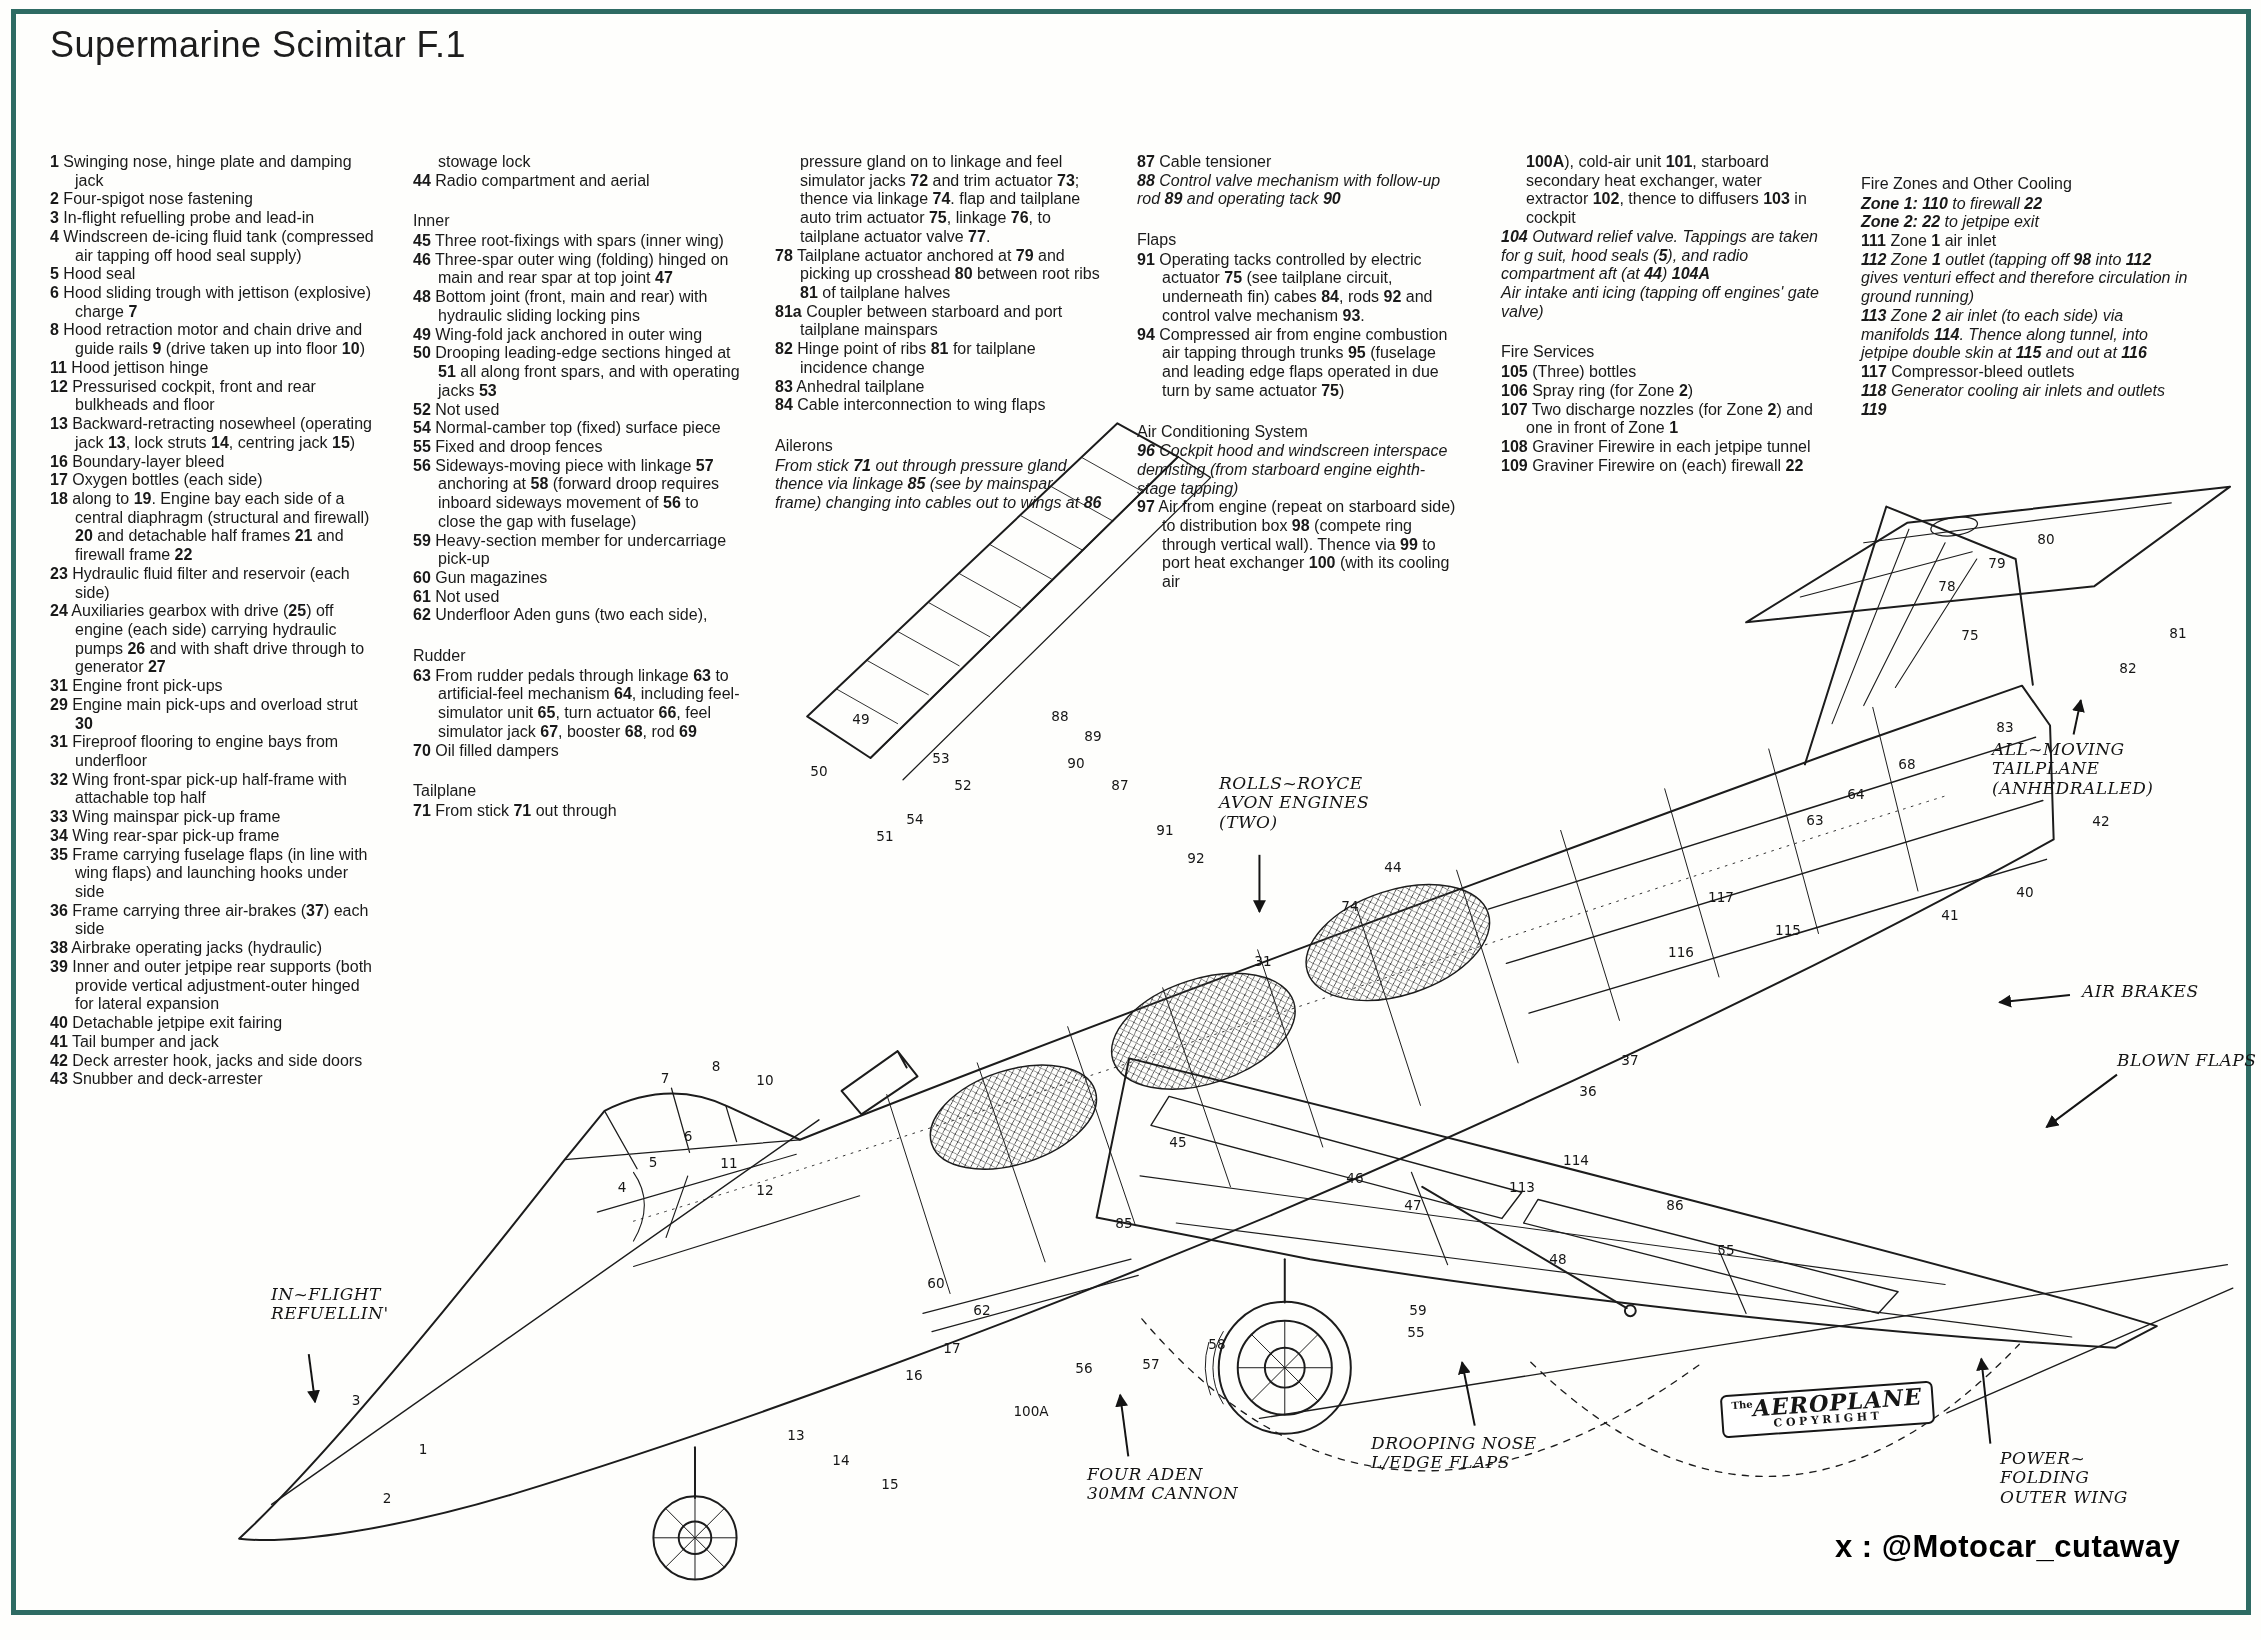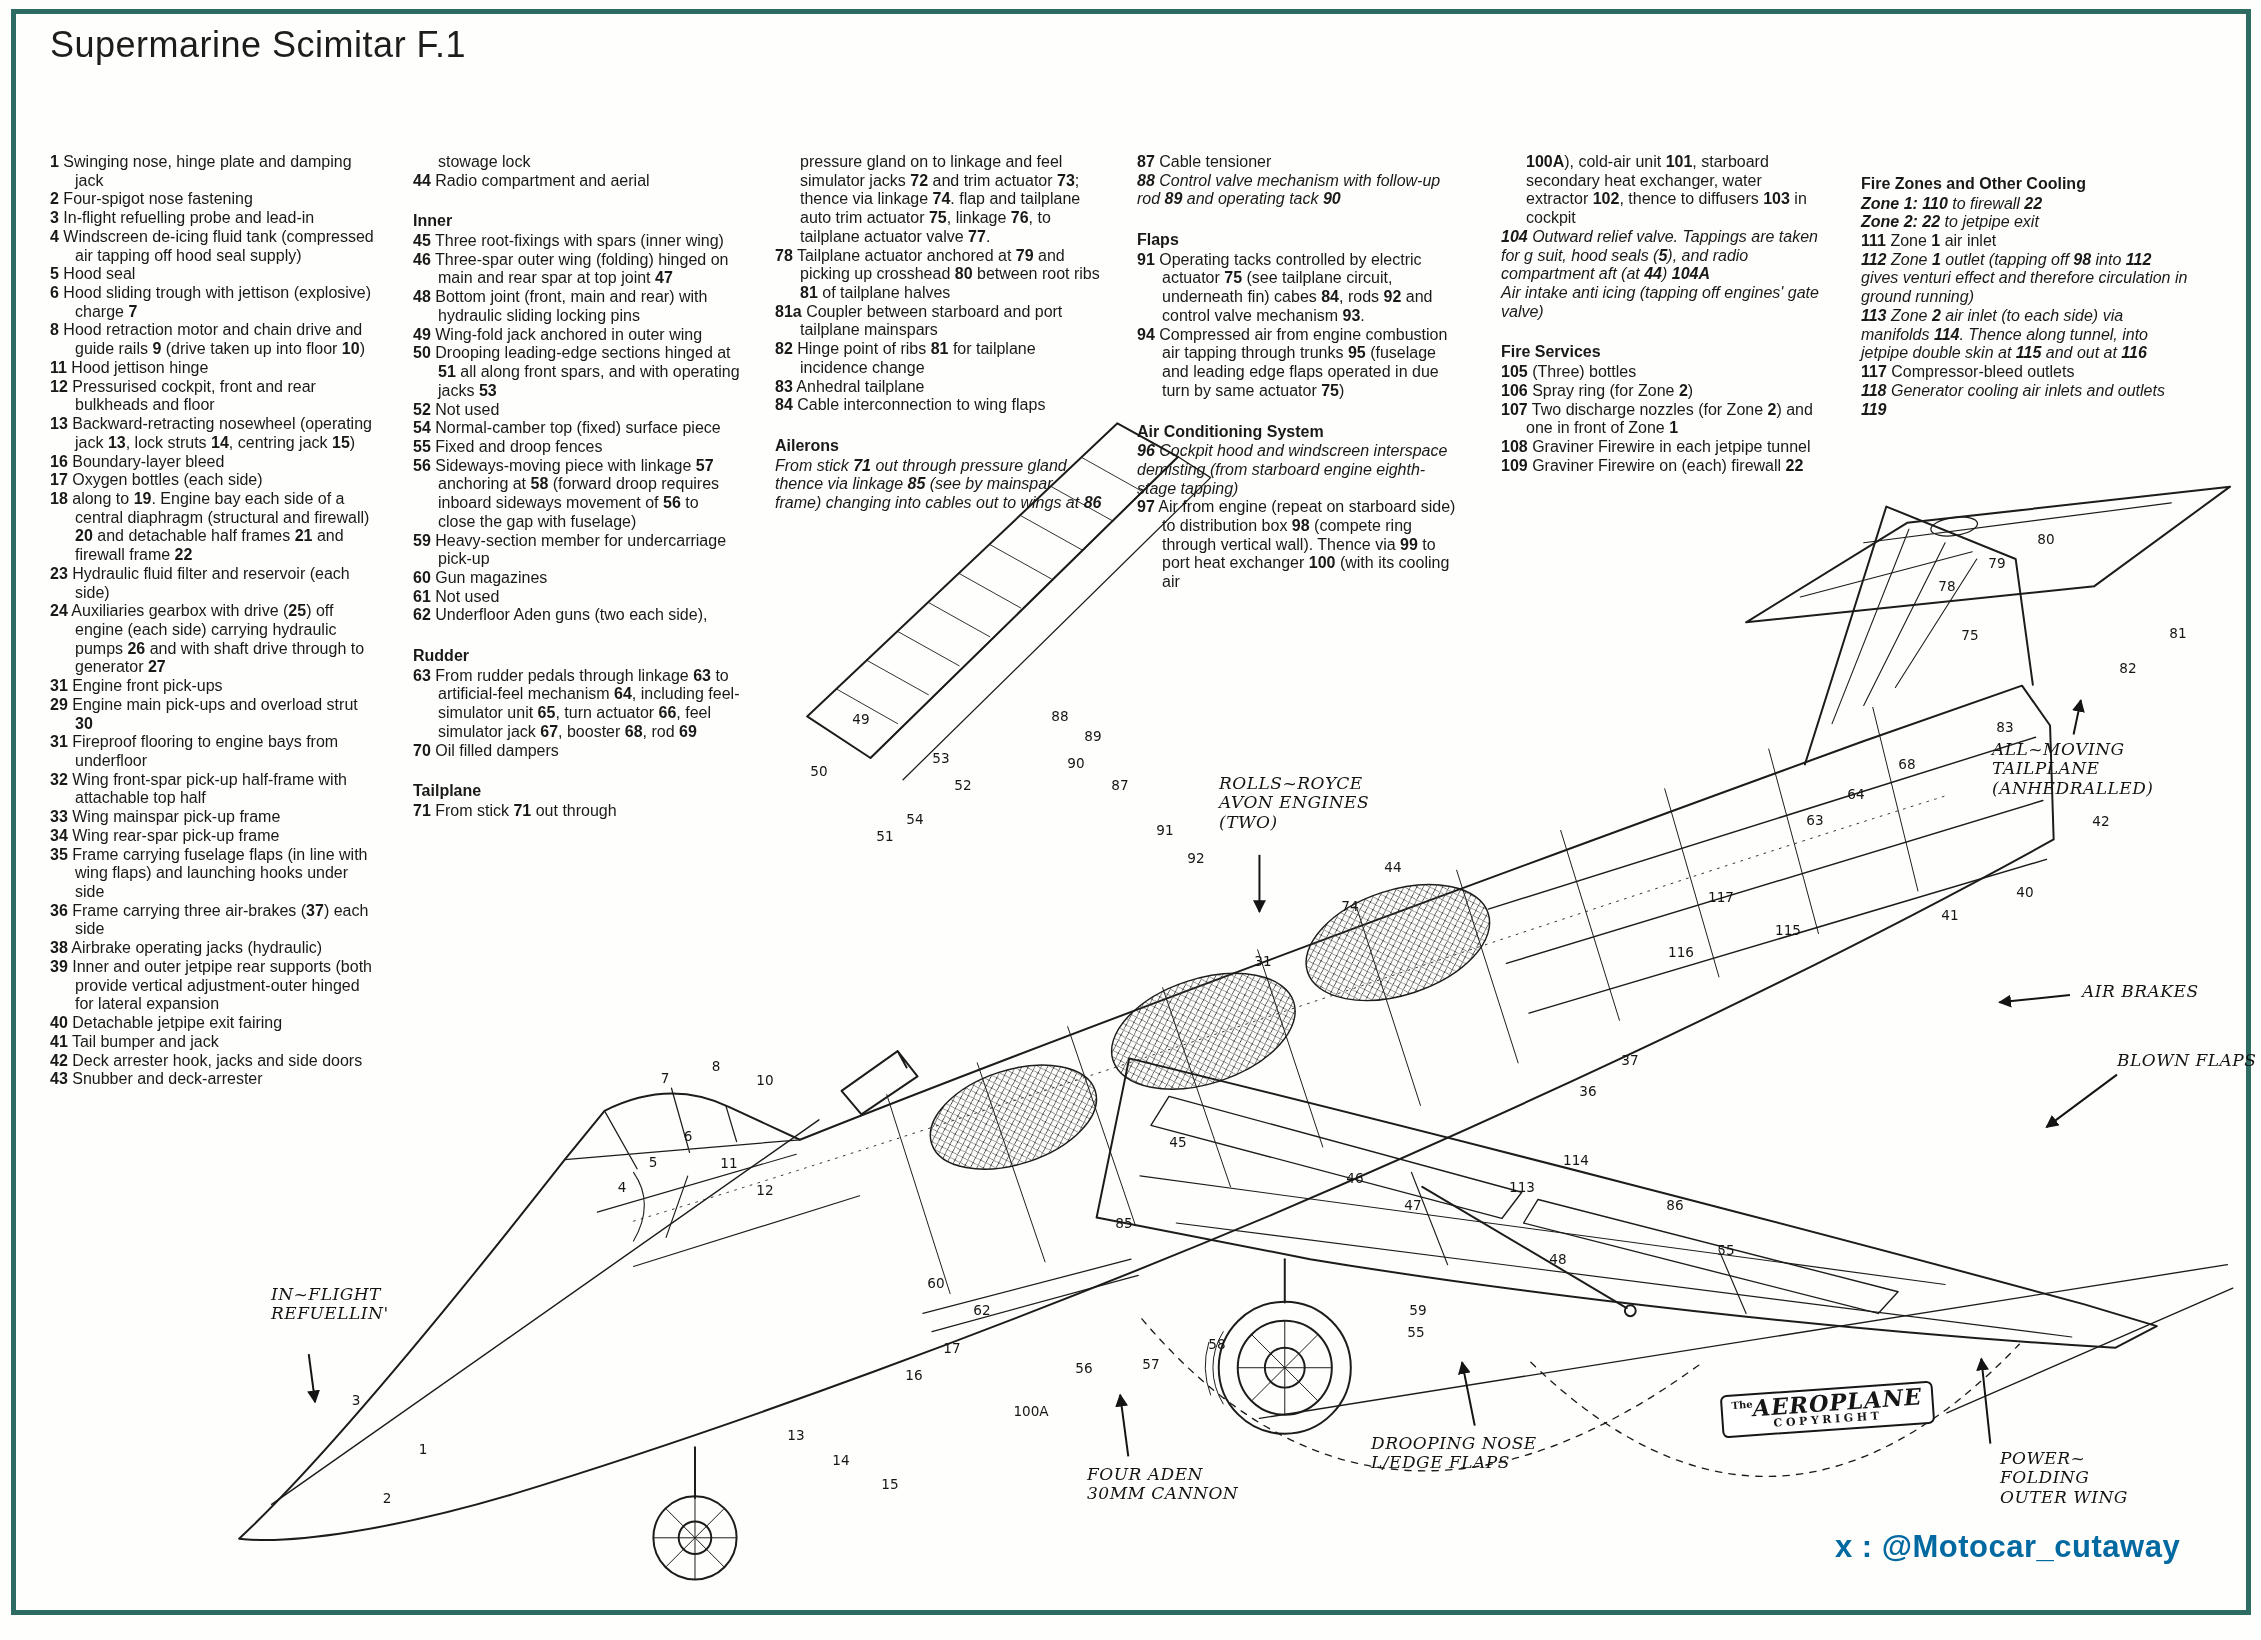--- a/index.html
+++ b/index.html
@@ -11,35 +11,35 @@
          letter-spacing:0.5px;color:#1d1d1d;font-family:"Liberation Sans",sans-serif;}
   
   #legend-columns{position:absolute;left:0;top:0;width:2262px;height:1640px;}
   .col{position:absolute;top:105px;width:327px;font-size:16px;line-height:1.17;margin-top:48px;}
   .col.c1{left:50px;}  .col.c2{left:413px;}  .col.c3{left:775px;}
   .col.c4{left:1137px;}.col.c5{left:1501px;}.col.c6{left:1861px;}
   .item{padding-left:25px;text-indent:-25px;margin:0;}
   .item.ind{text-indent:0;}
   .item.fl{padding-left:0;text-indent:0;font-style:italic;}
   .item b{font-weight:700;}
-  .head{font-weight:700;margin-top:22px;margin-bottom:0.9px;}
+  .head{font-weight:400;margin-top:22px;margin-bottom:0.9px;}
   
   #drawing{position:absolute;left:0;top:0;}
   #labels .hand{position:absolute;white-space:pre-line;font-family:"DejaVu Serif",serif;
       font-style:italic;font-weight:500;font-size:17px;line-height:1.14;letter-spacing:0.5px;color:#141414;}
   #callouts span{position:absolute;font-family:"DejaVu Sans",sans-serif;font-size:13.6px;
       transform:translate(-50%,-50%);color:#161616;}
   #stamp{position:absolute;left:1721px;top:1388px;transform:rotate(-4deg);
       border:2.7px solid #161616;border-radius:6.3px;padding:1.8px 9px 2.7px 9px;text-align:center;
       font-family:"DejaVu Serif",serif;color:#161616;background:rgba(255,255,255,.85);}
   #stamp .l1{font-size:22.6px;font-weight:700;font-style:italic;letter-spacing:0.9px;line-height:1;}
   #stamp .pre{font-size:10px;vertical-align:super;font-style:normal;letter-spacing:0;}
   #stamp .l2{font-size:11px;letter-spacing:3.6px;font-weight:700;line-height:1.1;}
   #watermark{position:absolute;left:1835px;top:1529px;font-weight:700;font-size:31px;
-      letter-spacing:0.5px;color:#0369a1;}
+      letter-spacing:0.5px;color:#000000;}
 </style>
 </head>
 <body>
 
 <div id="page">
   <div id="frame"></div>
   <div id="title">Supermarine Scimitar F.1</div>
 
   <svg id="drawing" width="2262" height="1640" viewBox="0 0 2500 1813">
     <defs>

